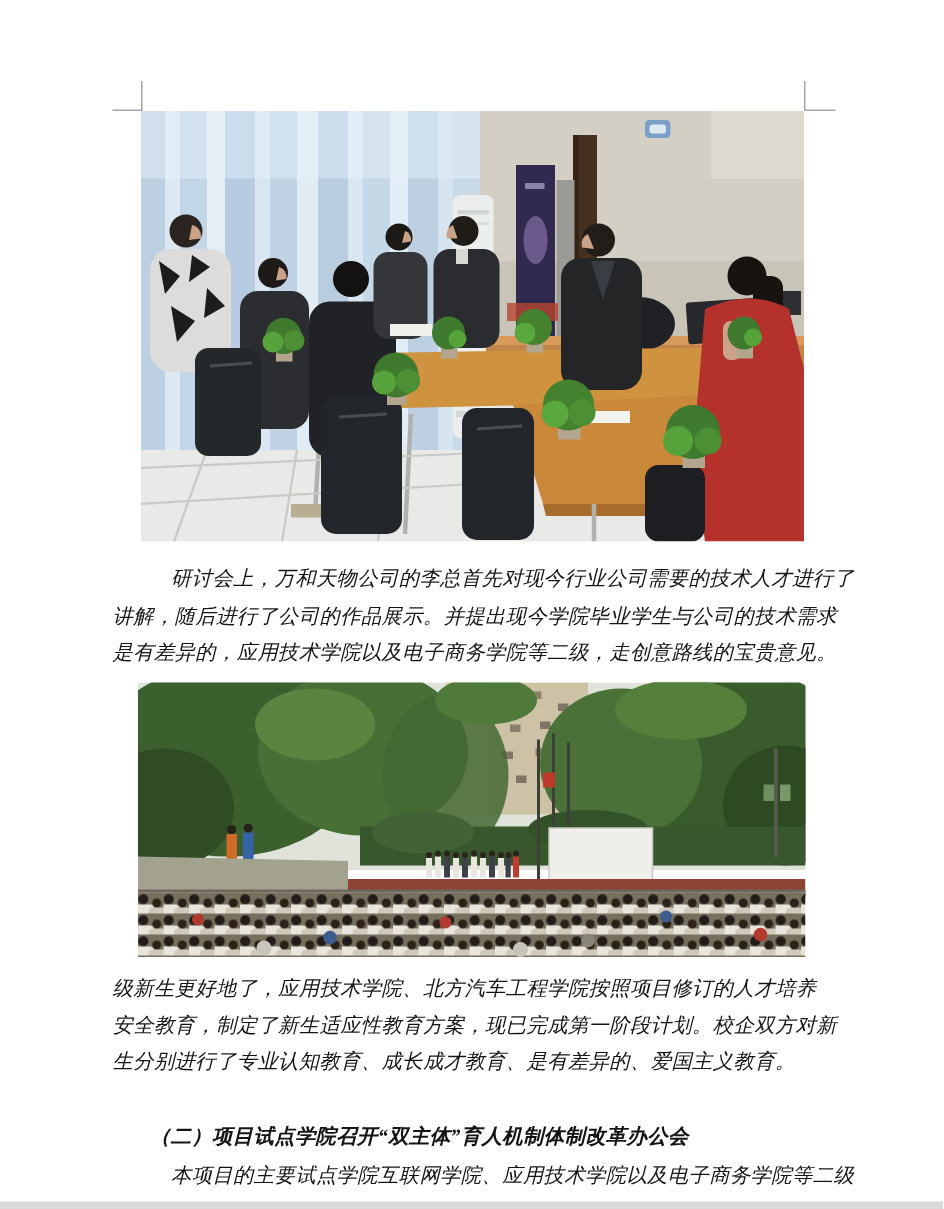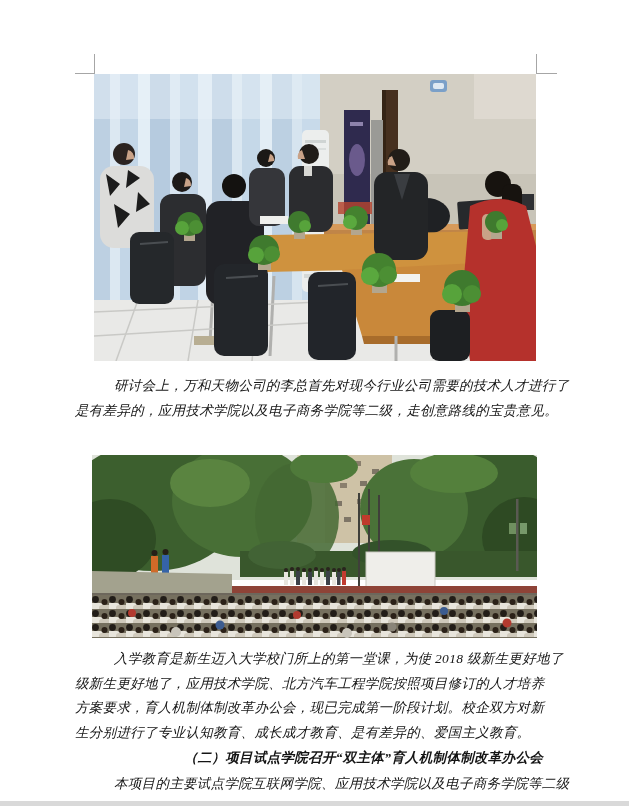--- a/index.html
+++ b/index.html
@@ -17,21 +17,21 @@
   #photo1{left:94px;top:74px;}
   #photo2{left:92px;top:455px;}
   
   .para{position:absolute;left:75px;width:468px;font-size:13.5px;letter-spacing:.3px;
         font-style:italic;line-height:24.5px;}
   .para .line{white-space:nowrap;height:24.5px;}
   .para .line.indent{padding-left:39px;}
   #para1{top:374px;}
   #para2{top:647px;}
   #heading{top:746px;font-weight:bold;}
-  #heading .line{padding-left:25px;text-align:right;}
+  #heading .line{padding-left:25px;}
   #para3{top:772px;}
   .bottom-strip{position:absolute;left:0;top:801px;width:629px;height:5px;background:#d9d9d9;}
 </style>
 </head>
 <body>
 
 <div class="screen">
 
   <div class="crop tl"></div>
   <div class="crop tr"></div>
@@ -207,20 +207,21 @@
             <circle cx="0" cy="0" r="18" fill="#3f7a2e"></circle>
             <circle cx="-10" cy="6" r="10" fill="#57a33b"></circle>
             <circle cx="10" cy="6" r="9" fill="#4c8f34"></circle>
           </g>
       </g>
     </svg>
   </figure>
 
   <div class="para" id="para1">
     <div class="line indent">研讨会上，万和天物公司的李总首先对现今行业公司需要的技术人才进行了</div>
+    <div class="line">讲解，随后进行了公司的作品展示。并提出现今学院毕业学生与公司的技术需求</div>
     <div class="line">是有差异的，应用技术学院以及电子商务学院等二级，走创意路线的宝贵意见。</div>
   </div>
 
   <figure class="photo" id="photo2" style="margin:0">
     <svg width="445" height="183" viewBox="0 0 445 183">
       <defs>
         <pattern id="crowd" width="17" height="14" patternUnits="userSpaceOnUse">
           <rect width="17" height="14" fill="#76705f"></rect>
           <rect x="-3" y="8" width="14" height="8" rx="3" fill="#e8e5dc"></rect>
           <circle cx="3.5" cy="4.5" r="3.4" fill="#221d18"></circle>
@@ -332,23 +333,22 @@
           <circle cx="300" cy="172" r="4.5" fill="#8a8579"></circle>
         <circle cx="352" cy="156" r="4" fill="#3c5c90"></circle>
           <circle cx="415" cy="168" r="4.5" fill="#b23a2f"></circle>
         <circle cx="255" cy="178" r="5" fill="#c8c4ba"></circle>
           <circle cx="84" cy="177" r="5" fill="#c8c4ba"></circle>
       </g>
     </svg>
   </figure>
 
   <div class="para" id="para2">
-    <div class="line indent">入学教育是新生迈入大学校门所上的第一堂课，为使 2018 级新生更好地了</div>
     <div class="line">级新生更好地了，应用技术学院、北方汽车工程学院按照项目修订的人才培养</div>
-    <div class="line">方案要求，育人机制体制改革办公会，现已完成第一阶段计划。校企双方对新</div>
+    <div class="line">安全教育，制定了新生适应性教育方案，现已完成第一阶段计划。校企双方对新</div>
     <div class="line">生分别进行了专业认知教育、成长成才教育、是有差异的、爱国主义教育。</div>
   </div>
 
   <div class="para" id="heading">
     <div class="line">（二）项目试点学院召开“双主体”育人机制体制改革办公会</div>
   </div>
 
   <div class="para" id="para3">
     <div class="line indent">本项目的主要试点学院互联网学院、应用技术学院以及电子商务学院等二级</div>
   </div>

